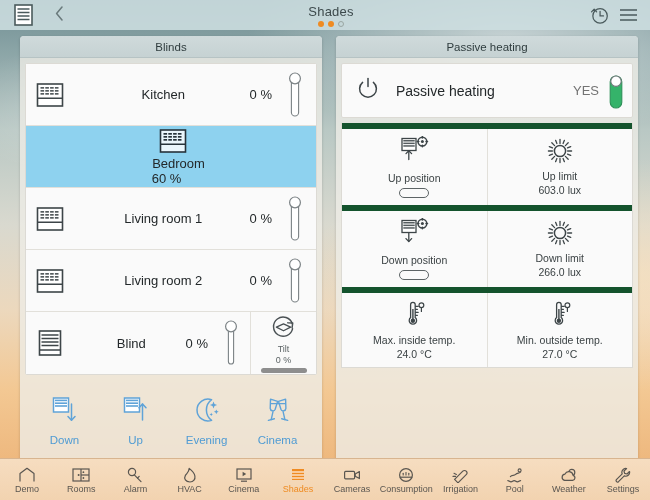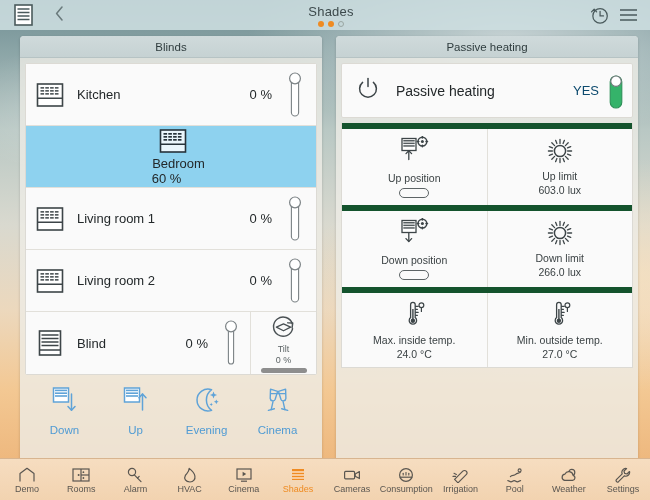--- a/index.html
+++ b/index.html
@@ -79,21 +79,21 @@
   .rows { background: #fafafa; border: 1px solid #dcdad4; border-radius: 2px; }
   .row {
     height: 62px; display: flex; align-items: center;
     padding: 0 6px 0 9px;
     border-bottom: 1px solid #e2e0da;
     background: #fafafa;
     position: relative;
   }
   .row:last-child { border-bottom: none; }
   .row.selected { background: #8ed2ef; flex-direction: column; }
-  .row .rlabel { flex: 1; font-size: 13px; color: #23282a; padding-left: 12px; }
+  .row .rlabel { flex: 1; font-size: 13px; color: #23282a; padding-left: 12px; text-align: center; }
   .row .rval { font-size: 13px; color: #23282a; padding-right: 12px; }
 
   
   .blind-ico { width: 30px; height: 30px; flex: none; }
   
   .vslider { width: 22px; height: 48px; position: relative; flex: none; margin-right: 4px; }
 
   
   .tilt-cell {
     width: 66px; flex: none; height: 100%;
@@ -101,36 +101,36 @@
     display: flex; flex-direction: column;
     align-items: center; justify-content: center; gap: 1px;
   }
   .tilt-label { font-size: 9px; color: #5d6466; }
   .tilt-val { font-size: 9px; color: #5d6466; }
   .tilt-bar { width: 46px; height: 5px; border-radius: 3px; background: #8e8e8e; margin-top: 2px; }
 
   
   .actions {
     display: flex; align-items: center; justify-content: space-around;
-    padding: 10px 4px 12px 4px;
+    padding: 20px 4px 12px 4px;
   }
   .action {
     display: flex; flex-direction: column; align-items: center; gap: 5px;
     width: 62px; cursor: pointer;
   }
   .action .alabel { font-size: 11.5px; color: #4f9bd4; }
 
   
   .ph-top {
     height: 55px; display: flex; align-items: center;
     background: #fafafa; border: 1px solid #dcdad4; border-radius: 2px;
     padding: 0 8px 0 12px;
   }
   .ph-top .ph-name { flex: 1; font-size: 14px; color: #23282a; padding-left: 14px; }
-  .ph-top .ph-val { font-size: 13px; color: #0c4a6e; padding-right: 9px; }
+  .ph-top .ph-val { font-size: 13px; color: #737373; padding-right: 9px; }
   .toggle { width: 16px; height: 34px; position: relative; flex: none; }
 
   .grid { margin-top: 5px; border: 1px solid #dcdad4; border-top: none; background: #fafafa; }
   .grid-row { display: flex; border-top: 6px solid #14532d; }
   .cell {
     flex: 1; min-height: 65px;
     display: flex; flex-direction: column; align-items: center; justify-content: center;
     gap: 2px; padding: 7px 4px;
   }
   .cell + .cell { border-left: 1px solid #e2e0da; }

